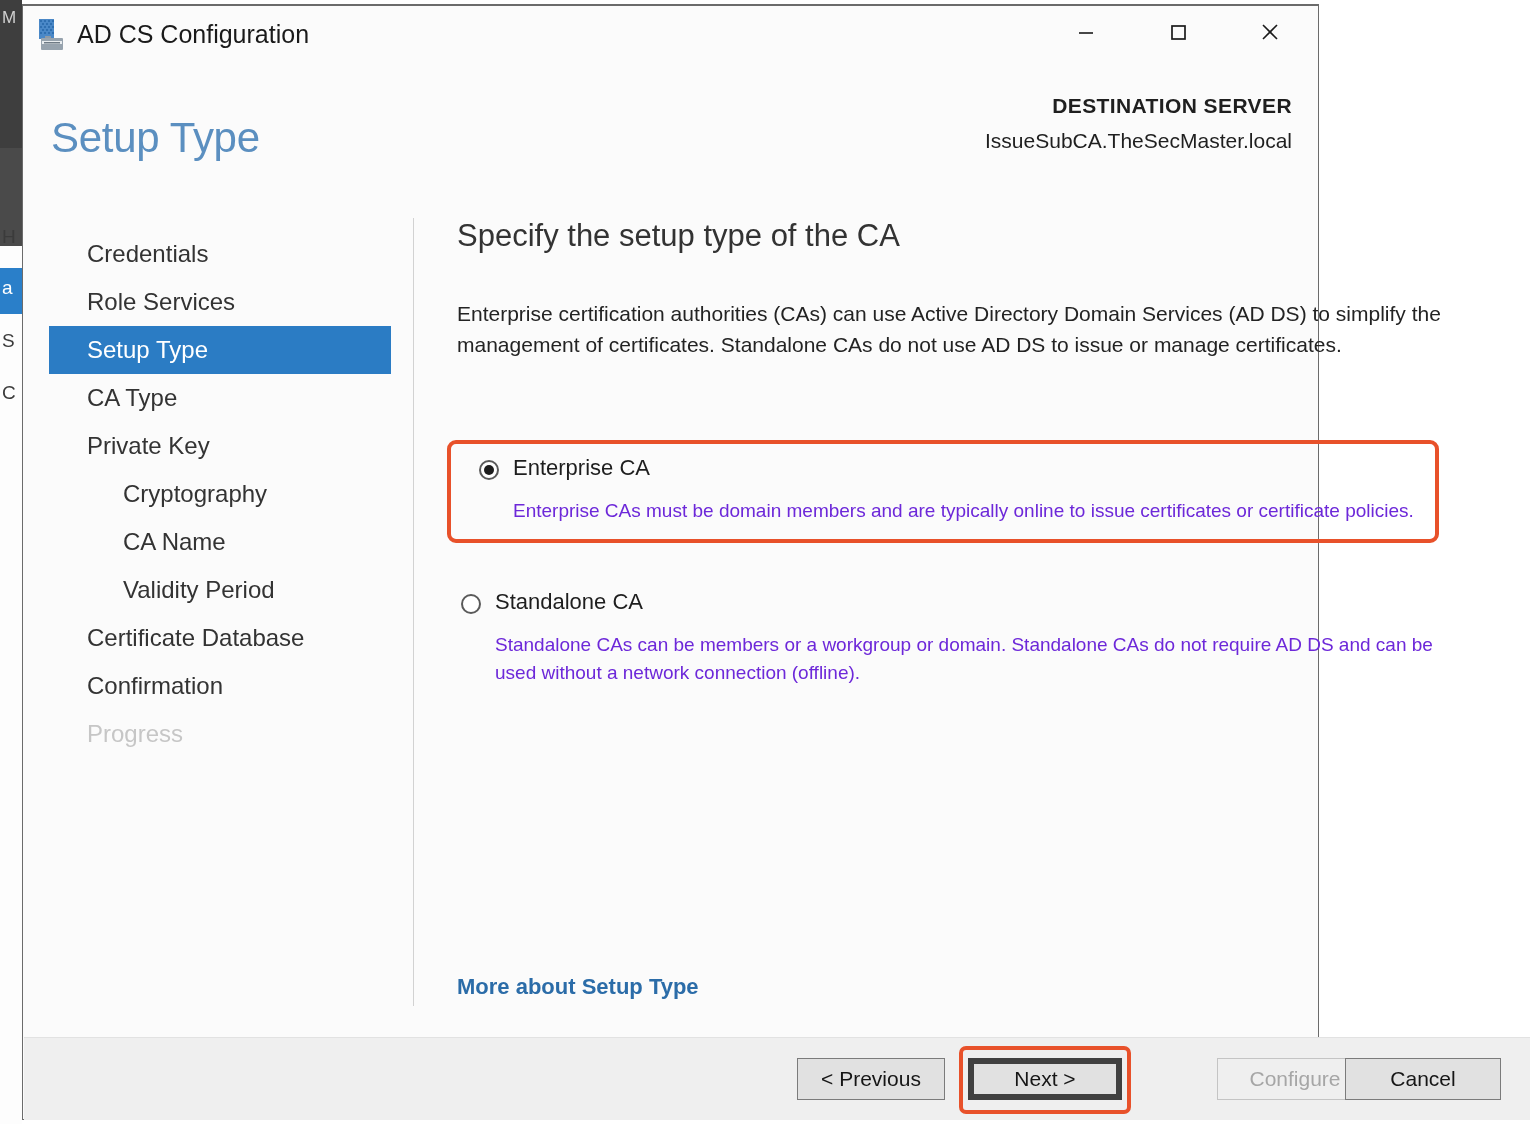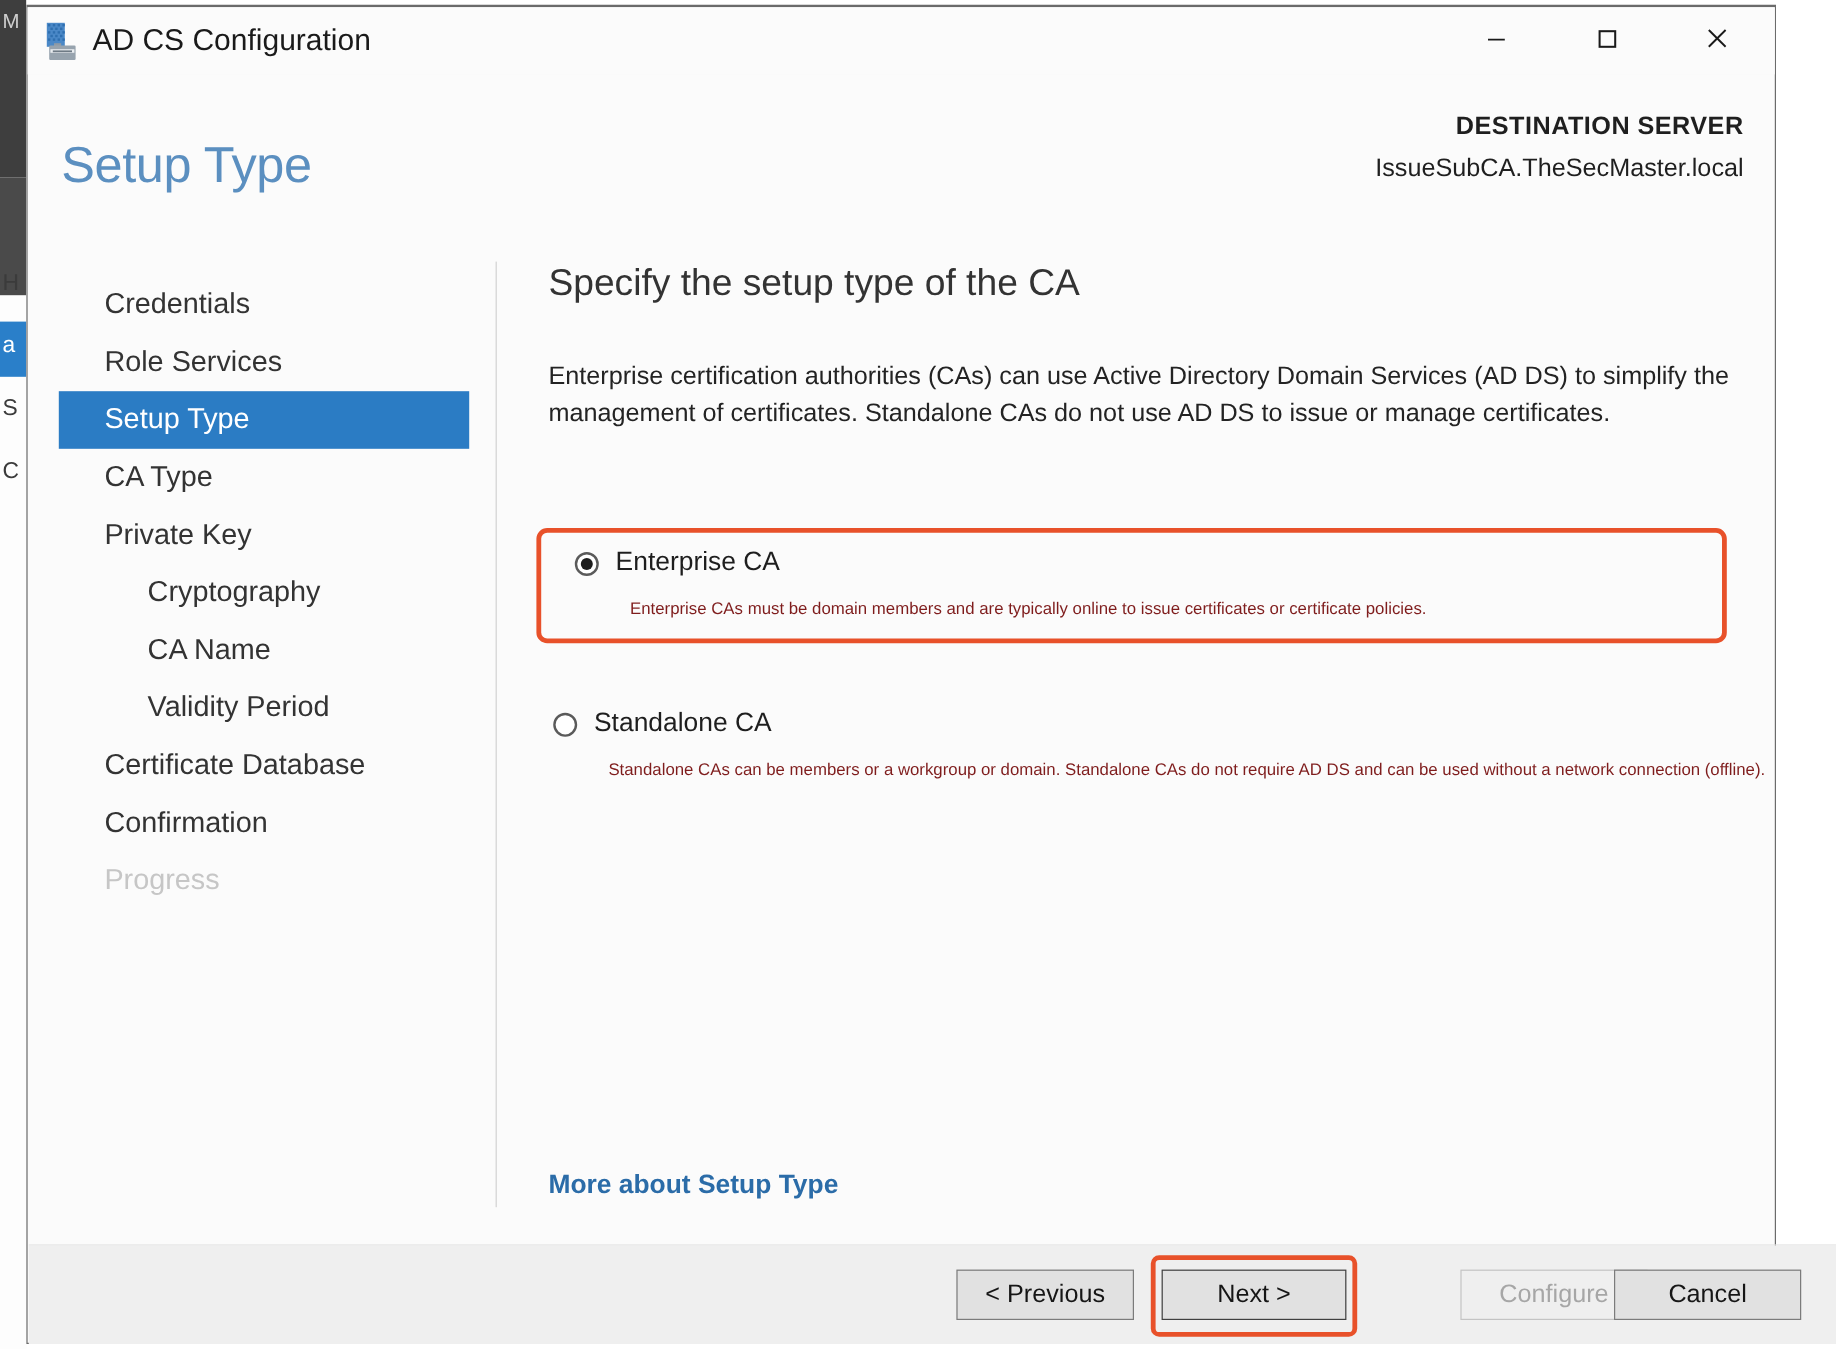--- a/index.html
+++ b/index.html
@@ -51,21 +51,21 @@
     position: absolute; left: 2px; top: 330px; color: #3b3b3b; font-size: 19px;
   }
   #bg-sliver .bg-txt-c {
     position: absolute; left: 2px; top: 382px; color: #3b3b3b; font-size: 19px;
   }
 
   
   #dialog {
     position: absolute;
     left: 22px; top: 4px;
-    width: 1458px; height: 1116px;
+    width: 1297px; height: 1116px;
     background: #fbfbfb;
     border: 1px solid #6b6b6b;
     border-top: 2px solid #6b6b6b;
     box-sizing: border-box;
   }
 
   
   #titlebar {
     position: absolute; left: 0; top: 0;
     width: 100%; height: 56px;
@@ -187,22 +187,22 @@
     width: 10px; height: 10px;
     border-radius: 50%;
     background: #1c1c1c;
   }
   .radio-label {
     font-size: 22px; color: #1e1e1e;
     line-height: 1.3;
   }
   .option-desc {
     margin-top: 14px;
-    margin-left: 46px;
-    font-size: 14px; color: #7f1d1d; line-height: 1.5;
+    margin-left: 34px;
+    font-size: 19px; color: #6d28d9; line-height: 1.5;
   }
 
   #more-link {
     position: absolute; left: 0px; top: 756px;
     font-size: 22px; color: #2b6ca8;
     text-decoration: none;
     cursor: pointer;
     font-weight: bold;
   }
 
@@ -230,21 +230,21 @@
     cursor: default;
     box-sizing: border-box;
     padding: 0;
   }
   .dlg-btn.disabled {
     background: #efefef;
     border-color: #c4c4c4;
     color: #a6a6a6;
   }
   .dlg-btn.focused {
-    border: 1px solid #404040;
+    border: 6px solid #404040;
   }
   #btn-previous { left: 773px; width: 148px; text-align: center; }
   #btn-next-hl {
     position: absolute;
     left: 935px; top: 8px;
     width: 172px; height: 68px;
     border: 4px solid #e8512a;
     border-radius: 7px;
     box-sizing: border-box;
   }

